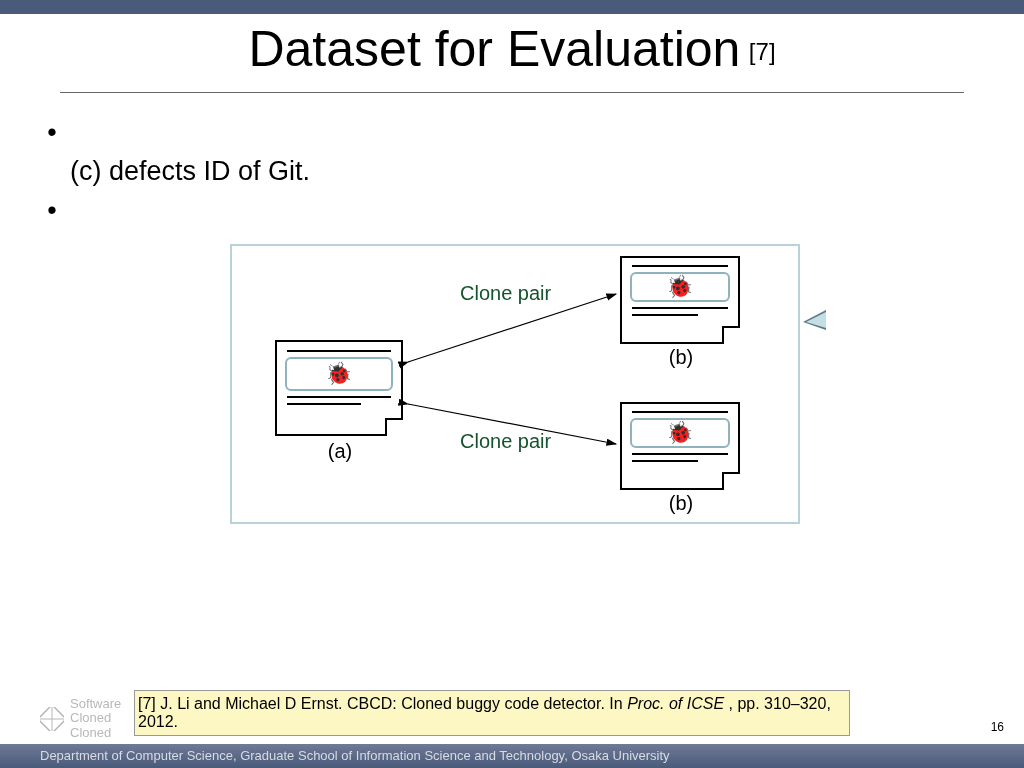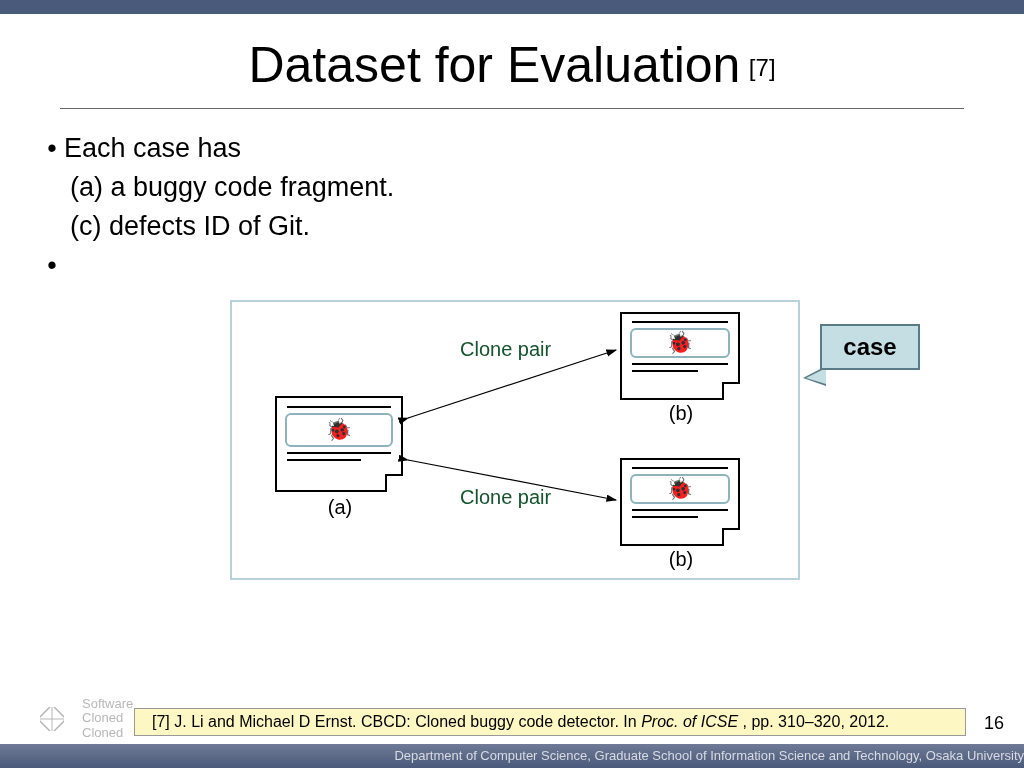--- a/index.html
+++ b/index.html
@@ -11,21 +11,21 @@
     position: relative;
     overflow: hidden;
   }
   .top-bar {
     width: 100%;
     height: 14px;
     background: #4a5a7a;
   }
   .title-wrap {
     text-align: center;
-    margin-top: 22px;
+    margin-top: 6px;
   }
   .title {
     font-size: 50px;
     font-weight: 400;
     color: #000;
     display: inline;
   }
   .title-ref {
     font-size: 24px;
     color: #000;
@@ -169,57 +169,56 @@
     left: 230px;
     top: 0;
     width: 570px;
     height: 280px;
     pointer-events: none;
   }
   .citation {
     position: absolute;
     left: 134px;
     bottom: 32px;
-    width: 832px;
+    width: 716px;
     background: #fdf7c3;
     border: 1px solid #999;
-    padding: 4px 17px;
+    padding: 4px 3px;
     font-size: 16px;
   }
   .citation .it { font-style: italic; }
   .page-num {
     position: absolute;
     right: 20px;
     bottom: 34px;
-    font-size: 18px;
+    font-size: 12px;
     color: #000;
   }
   .footer-bar {
     position: absolute;
     left: 0;
     bottom: 0;
     width: 100%;
     height: 24px;
     background: linear-gradient(#6e7a96, #4a5a7a);
     color: #d9dbe4;
     font-size: 13px;
     padding-left: 40px;
     line-height: 24px;
-    text-align: right;
   }
   .logo {
     position: absolute;
     left: 40px;
     bottom: 28px;
     color: #b8b8b8;
     font-size: 13px;
     line-height: 1.1;
     display:flex;
     align-items:center;
-    gap:18px;
+    gap:6px;
   }
   .logo-mark{
     width:24px;height:24px;
     display:inline-block;
   }
 </style>
 </head>
 <body>
 
 <div class="top-bar"></div>
@@ -227,23 +226,21 @@
 <div class="title-wrap">
   <span class="title">Dataset for Evaluation</span>
   <span class="title-ref">[7]</span>
 </div>
 
 <div class="hr"></div>
 
 <div class="content">
   <div class="bullet-row">
     <div class="bullet-dot">•</div>
-    <div>Each case has</div>
-  </div>
-  <div class="sub">(a) a buggy code fragment.</div>
+  </div>
   <div class="sub">(c) defects ID of Git.</div>
   <div class="bullet-row">
     <div class="bullet-dot">•</div>
   </div>
 </div>
 
 <div class="diagram-wrap">
   <div class="diagram-box"></div>
 
   <div class="doc" style="left:275px; top:96px; width:128px; height:96px;">
@@ -290,23 +287,20 @@
       <marker id="ah" markerWidth="10" markerHeight="10" refX="8" refY="3" orient="auto">
         <path d="M0,0 L9,3 L0,6 Z" fill="#000"></path>
       </marker>
     </defs>
     <line x1="178" y1="118" x2="386" y2="50" stroke="#000" stroke-width="1.2" marker-start="url(#ah)" marker-end="url(#ah)"></line>
     <line x1="178" y1="160" x2="386" y2="200" stroke="#000" stroke-width="1.2" marker-start="url(#ah)" marker-end="url(#ah)"></line>
   </svg>
 
   <div class="case-tail-border"></div>
   <div class="case-tail"></div>
-  <div class="case-callout">
-    <span>case</span>
-  </div>
 </div>
 
 <div class="logo">
   <svg class="logo-mark" viewBox="0 0 24 24">
     <rect x="2" y="2" width="20" height="20" fill="none" stroke="#b8b8b8" stroke-width="1.5" transform="rotate(45 12 12)"></rect>
     <line x1="12" y1="0" x2="12" y2="24" stroke="#b8b8b8" stroke-width="1"></line>
     <line x1="0" y1="12" x2="24" y2="12" stroke="#b8b8b8" stroke-width="1"></line>
   </svg>
   <div>
     <div>Software</div>

